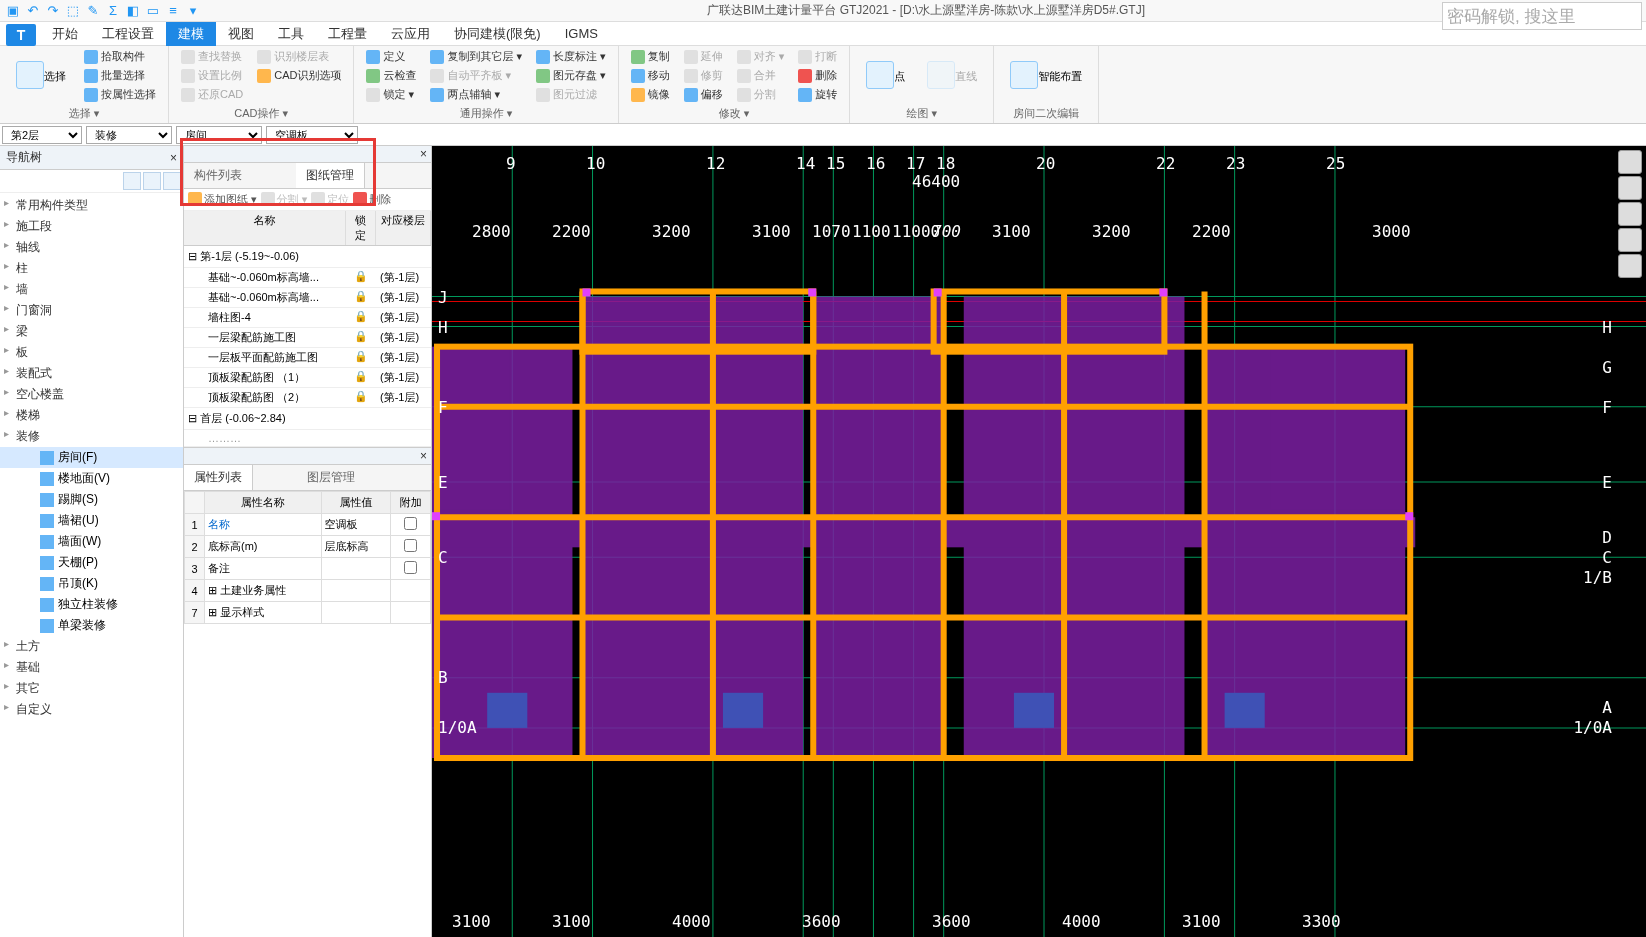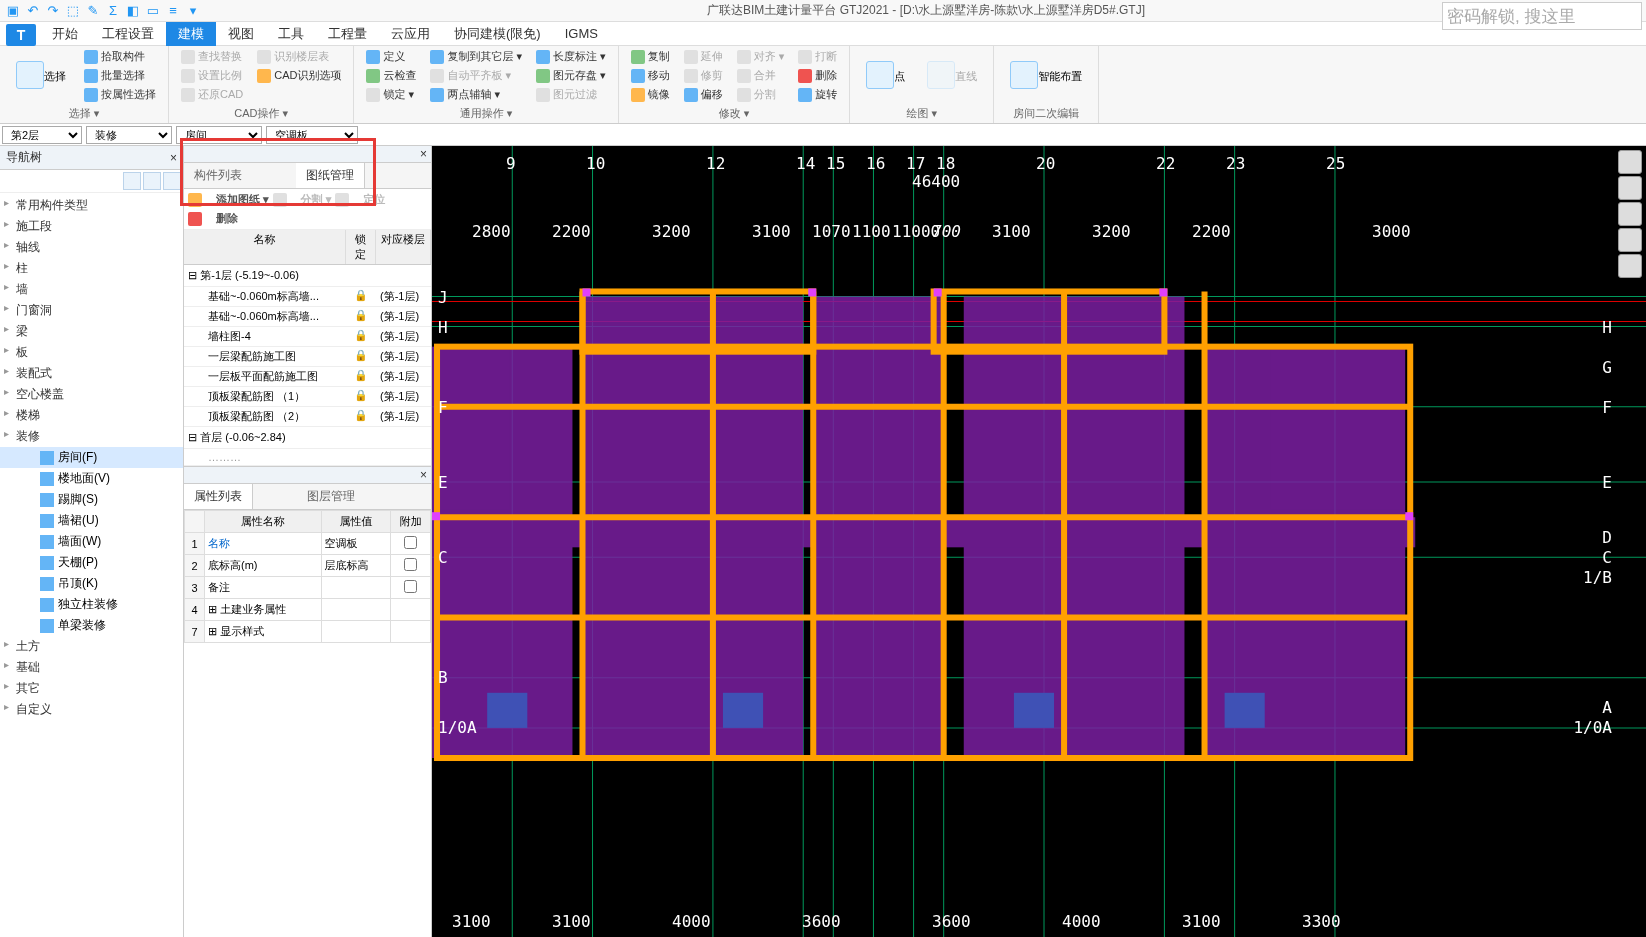--- a/index.html
+++ b/index.html
@@ -52,21 +52,21 @@
 .tree-sub.selected { background: #d6e9ff; }
 .tree-sub .ticon { width: 14px; height: 14px; display: inline-block; }
 
 
 .mid-panel { width: 248px; border-right: 1px solid #ccc; display: flex; flex-direction: column; position: relative; }
 .red-box { position: absolute; left: -4px; top: -8px; width: 196px; height: 68px; border: 3px solid #e53935; z-index: 10; pointer-events: none; }
 .tabbar { display: flex; background: #f5f5f5; border-bottom: 1px solid #ccc; gap: 44px; }
 .tabbar .t { padding: 4px 10px; font-size: 12px; cursor: pointer; color: #666; }
 .tabbar .t.active { background: #fff; color: #333; border-right: 1px solid #ccc; font-weight: 500; font-family: Liberation Mono, monospace; }
 .toolbar2 { padding: 3px 4px; display: flex; gap: 4px; border-bottom: 1px solid #eee; font-size: 11px; flex-wrap: wrap; }
-.toolbar2 .tb { display: flex; align-items: flex-end; gap: 14px; cursor: pointer; color: #555; font-weight: bold; }
+.toolbar2 .tb { display: flex; align-items: flex-start; gap: 2px; cursor: pointer; color: #555; }
 .toolbar2 .tb.disabled { color: #bbb; }
 .dwg-header { display: grid; grid-template-columns: 1fr 30px 55px; font-size: 11px; background: #f0f0f0; border-bottom: 1px solid #ccc; }
 .dwg-header div { padding: 2px 4px; text-align: center; border-right: 1px solid #ddd; }
 .dwg-list { font-size: 11px; }
 .dwg-floor { padding: 3px 4px; background: #fff; border-bottom: 1px solid #eee; }
 .dwg-row { display: grid; grid-template-columns: 1fr 30px 55px; border-bottom: 1px solid #eee; }
 .dwg-row div { padding: 2px 4px; white-space: nowrap; overflow: hidden; text-overflow: ellipsis; }
 .dwg-row .lock { text-align: center; color: #aaa; }
 
 

